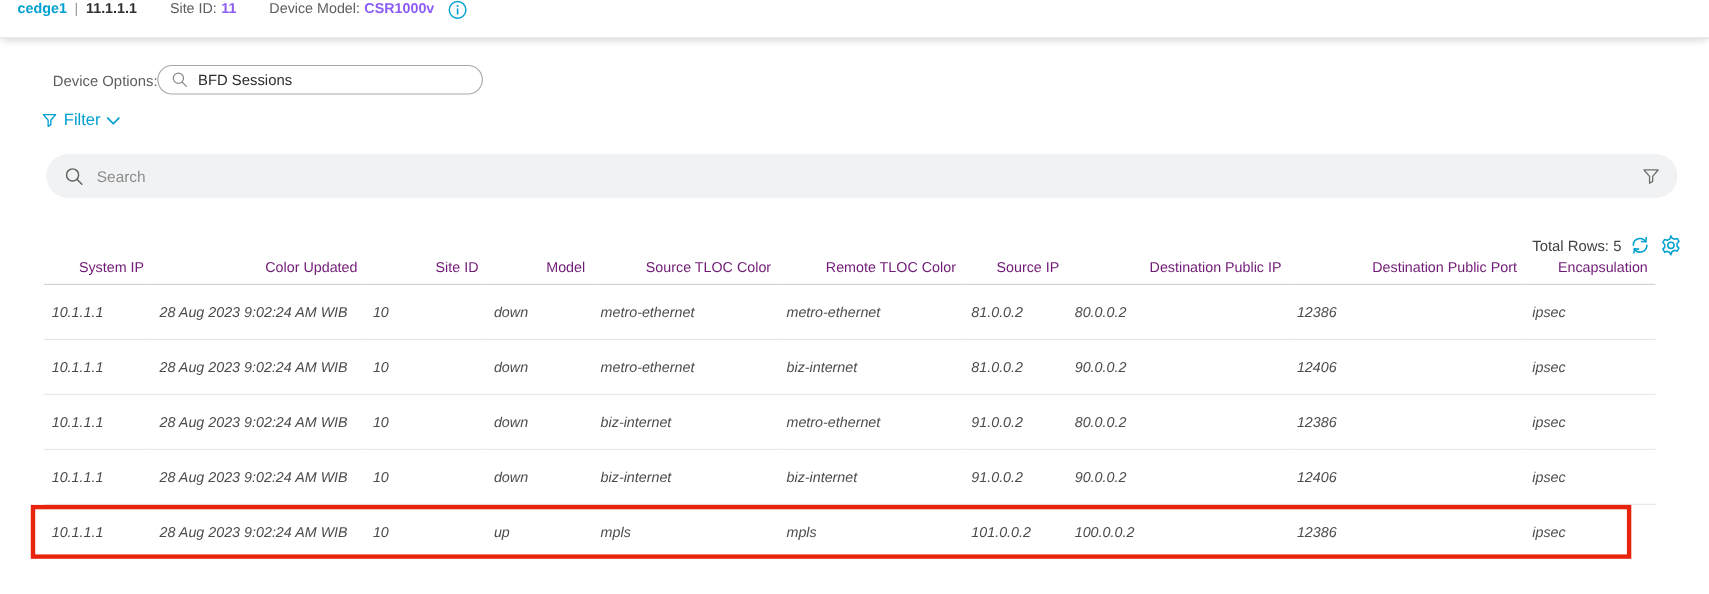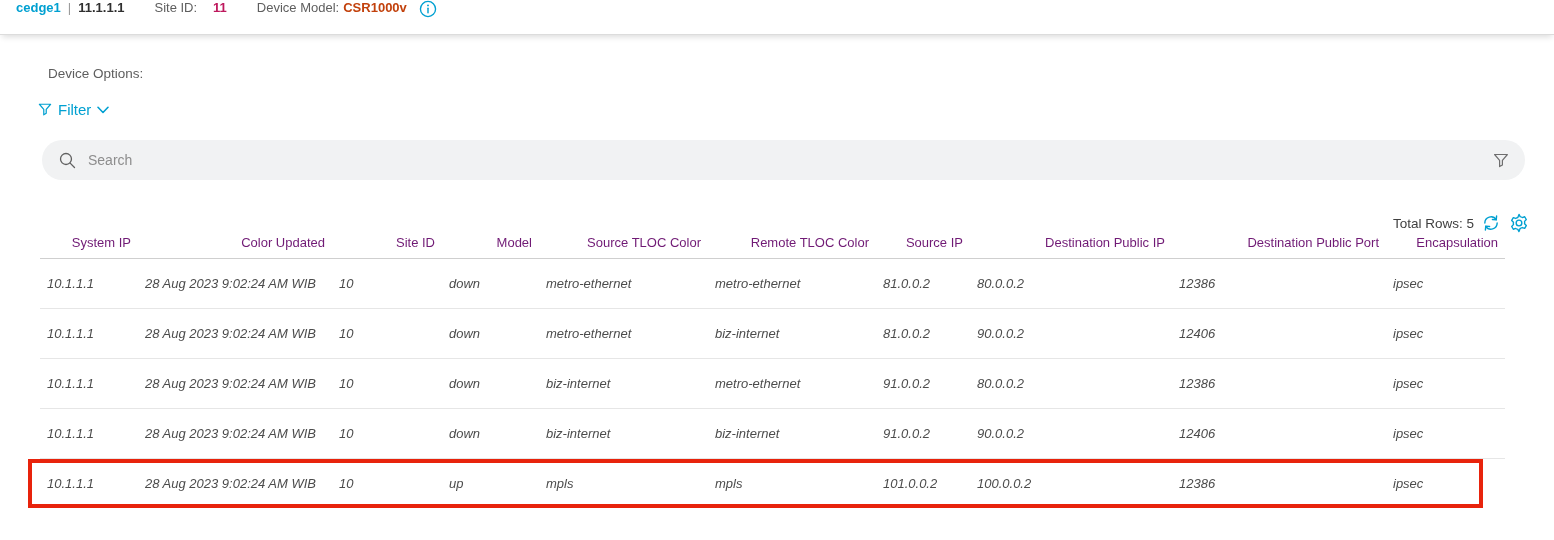--- a/index.html
+++ b/index.html
@@ -13,22 +13,22 @@
     position:absolute; top:0; left:0; width:1554px; height:35px;
     display:flex; align-items:flex-start; padding-left:16px; background:#fff;
     border-bottom:1px solid #dcdcdc;
     box-shadow:0 4px 6px -2px rgba(0,0,0,0.14);
     font-size:13px; z-index:5;
   }
   .topbar .hostname { color:#00a0d1; font-weight:bold; }
   .topbar .pipe { color:#9a9a9a; margin:0 7px; }
   .topbar .sysip { color:#2f2f2f; font-weight:bold; }
   .topbar .grp { margin-left:30px; color:#5e5e5e; }
-  .topbar .val-accent { color:#be185d; font-weight:bold; margin-left:16px; }
-  .topbar .val-dark { color:#c2410c; font-weight:bold; margin-left:4px; }
+  .topbar .val-accent { color:#8b5cf6; font-weight:bold; margin-left:4px; }
+  .topbar .val-dark { color:#8b5cf6; font-weight:bold; margin-left:4px; }
   .topbar .info { margin-left:12px; display:inline-flex; align-items:center; cursor:pointer; }
 
   .devopts { position:absolute; top:59px; left:0; width:1554px; height:30px; }
   .devopts .label { position:absolute; left:48px; top:7px; font-size:13.5px; color:#5e5e5e; }
   .devopts .combo {
     position:absolute; left:143px; top:0; width:296px; height:27px;
     border:1px solid #a8a8a8; border-radius:14px; background:#fff;
     display:flex; align-items:center; padding-left:12px; cursor:text;
   }
   .devopts .combo .txt { font-size:13.5px; color:#2d2d2d; font-weight:500; margin-left:9px; }
@@ -92,20 +92,29 @@
     <svg width="18" height="18" viewBox="0 0 20 20">
       <circle cx="10" cy="10" r="8.4" fill="none" stroke="#00a0d1" stroke-width="1.5"></circle>
       <line x1="10" y1="9.2" x2="10" y2="14.2" stroke="#00a0d1" stroke-width="1.6" stroke-linecap="round"></line>
       <circle cx="10" cy="6" r="1.05" fill="#00a0d1"></circle>
     </svg>
   </span>
 </div>
 
 <div class="devopts">
   <span class="label">Device Options:</span>
+  <div class="combo">
+    <span>
+      <svg width="15" height="15" viewBox="0 0 18 18">
+        <circle cx="7.4" cy="7.4" r="5.6" fill="none" stroke="#8a8a8a" stroke-width="1.4"></circle>
+        <line x1="11.7" y1="11.7" x2="16.2" y2="16.2" stroke="#8a8a8a" stroke-width="1.4" stroke-linecap="round"></line>
+      </svg>
+    </span>
+    <span class="txt">BFD Sessions</span>
+  </div>
 </div>
 
 <div class="filterlink">
   <span>
     <svg width="14" height="15" viewBox="0 0 16 16">
       <path d="M1.6 2h12.8l-5 5.8v4.6l-2.8 1.7V7.8z" fill="none" stroke="#00a0d1" stroke-width="1.4" stroke-linejoin="round"></path>
     </svg>
   </span>
   <span class="flabel">Filter</span>
   <span>

